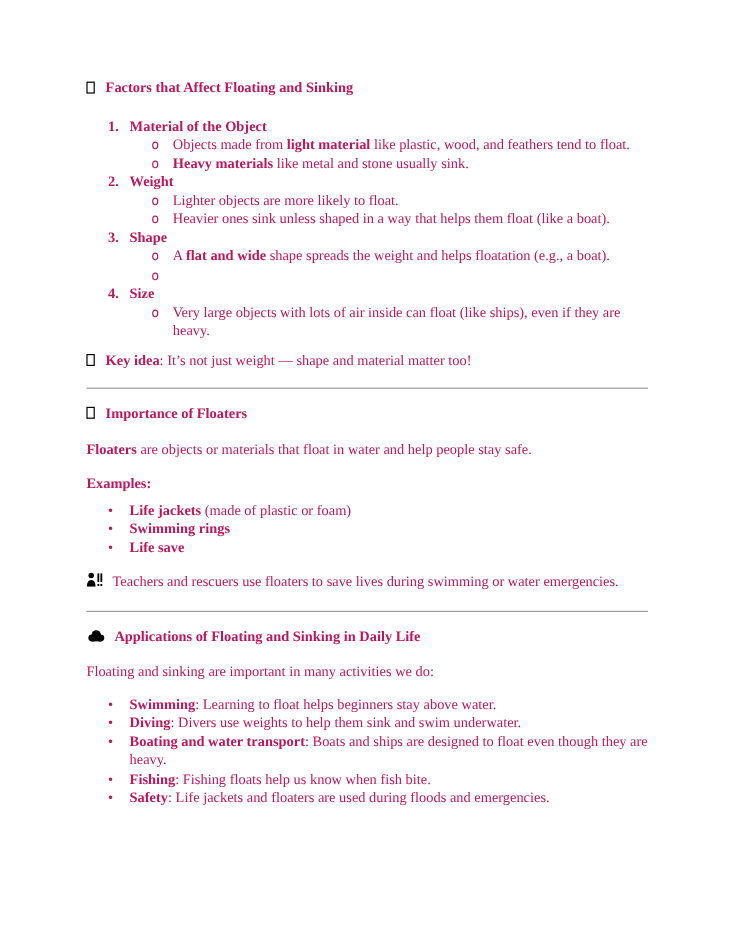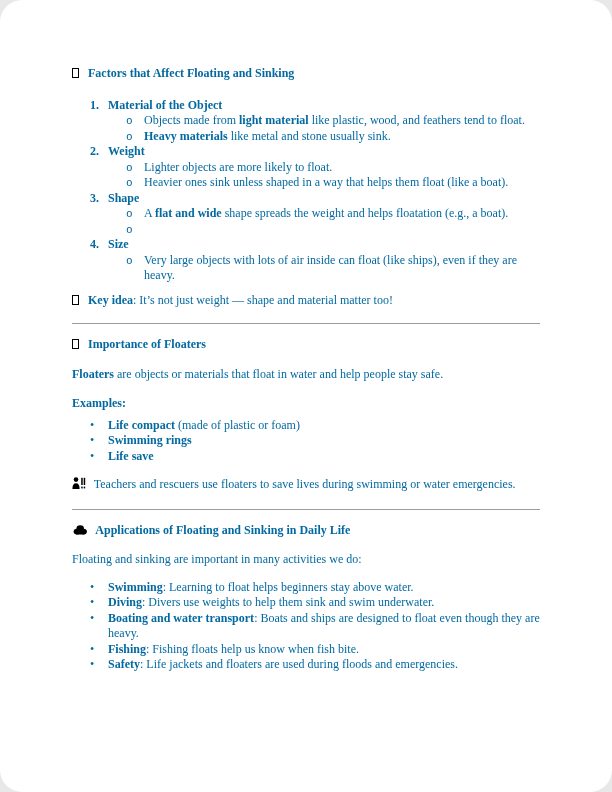--- a/index.html
+++ b/index.html
@@ -1,25 +1,24 @@
 <!DOCTYPE html>
 <html><head>
 <meta charset="utf-8">
 <style>
   * { margin: 0; padding: 0; box-sizing: border-box; }
   html, body { background: #e8e8e8; }
   .page {
     width: 612px; height: 792px;
-    background: #ffffff; color: #0369a1;
+    background: #ffffff; color: #be185d;
     font-family: "Liberation Serif", "DejaVu Serif", serif;
     font-size: 12px; line-height: 15.5px;
     padding: 66px 72px 0 72px;
     margin: 0 auto;
     overflow: hidden;
-    border-radius: 22px;
   }
   .b { font-weight: bold; }
   .h { font-weight: bold; margin-bottom: 16px; }
   .h2 { font-weight: bold; margin-bottom: 14px; }
   .h3 { font-weight: bold; margin-bottom: 13px; }
 
   .nitem { display: flex; padding-left: 18px; }
   .nm { flex: 0 0 18px; font-weight: bold; }
   .sub { display: flex; padding-left: 54px; }
   .sm { flex: 0 0 18px; font-family: "DejaVu Sans Mono", monospace; font-size: 11px; }
@@ -109,21 +108,21 @@
     <span class="tofu"></span>
     <span>Importance of Floaters</span>
   </p>
 
   <p class="para-mb"><span style="font-weight: bold;">Floaters</span><span> are objects or materials that float in water and help people stay safe.</span></p>
 
   <p class="examples">Examples:</p>
 
   <div class="bli">
     <span class="bm">•</span>
-    <span class="tx"><span style="font-weight: bold;">Life compact</span><span> (made of plastic or foam)</span></span>
+    <span class="tx"><span style="font-weight: bold;">Life jackets</span><span> (made of plastic or foam)</span></span>
   </div>
   <div class="bli">
     <span class="bm">•</span>
     <span class="tx"><span style="font-weight: bold;">Swimming rings</span></span>
   </div>
   <div class="bli">
     <span class="bm">•</span>
     <span class="tx"><span style="font-weight: bold;">Life save</span></span>
   </div>
 

